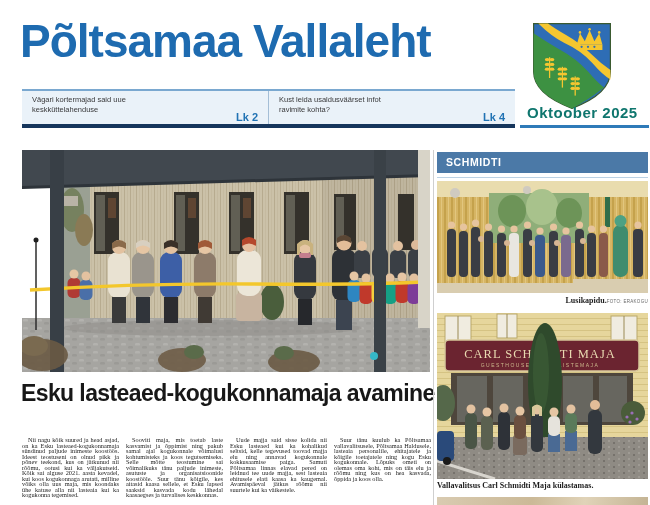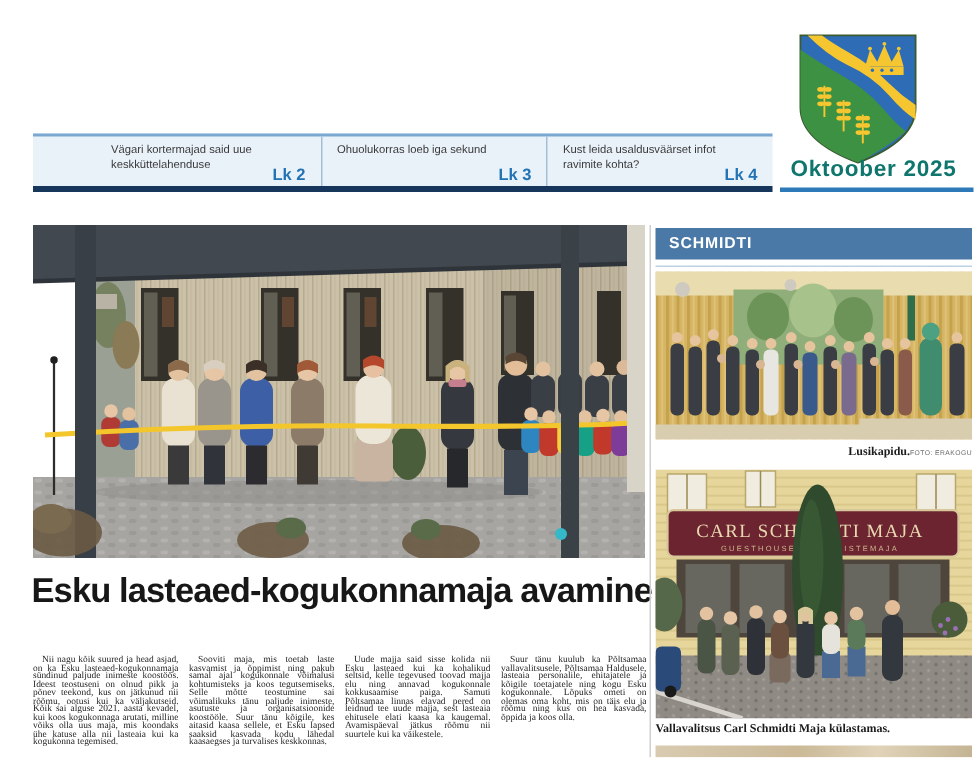--- a/index.html
+++ b/index.html
@@ -10,21 +10,21 @@
   .masthead-title{position:absolute;left:20px;top:14px;width:500px;
     font-size:46px;font-weight:bold;color:#1e6bb0;letter-spacing:-1px;white-space:nowrap;}
   .coa{position:absolute;left:523px;top:22px;width:98px;height:88px;}
   .issue-date{position:absolute;left:527px;top:104px;width:121px;
     font-size:15px;font-weight:bold;color:#0f766e;letter-spacing:.5px;}
   .date-rule{position:absolute;left:520px;top:125px;width:129px;height:3px;background:#2e7ab8;}
 
   
   .teaser-strip{position:absolute;left:22px;top:89px;width:493px;height:39px;
     background:#eaf2f9;border-top:2px solid #7aa8d0;border-bottom:4px solid #16365c;
-    box-sizing:border-box;display:flex;padding-left:42px;}
+    box-sizing:border-box;display:flex;}
   .teaser{flex:1;position:relative;padding:4px 8px 2px 10px;box-sizing:border-box;}
   .teaser + .teaser{border-left:1px solid #a4bed6;}
   .teaser-text{font-size:7.5px;line-height:1.3;color:#39393b;width:118px;}
   .teaser-page{position:absolute;right:10px;bottom:1px;font-size:11px;font-weight:bold;color:#2173b4;}
 
   
   .main-photo{position:absolute;left:22px;top:150px;width:408px;height:222px;overflow:hidden;}
   .headline{position:absolute;left:21px;top:381px;width:414px;
     font-size:23px;line-height:24px;font-weight:bold;color:#171717;letter-spacing:-.6px;}
   .body-cols{position:absolute;left:22px;top:437px;width:409px;height:68px;
@@ -47,20 +47,21 @@
   .sb-cap2{position:absolute;left:437px;top:481px;width:211px;
     font-family:Liberation Serif, serif;font-size:8px;font-weight:bold;color:#1c1c1c;}
   .sb-photo3{position:absolute;left:437px;top:497px;width:211px;height:8px;
     background:linear-gradient(100deg,#d9cbb1 0%,#cbb997 45%,#e0d3b8 70%,#c4b494 100%);}
 </style>
 </head>
 <body>
 
 <div id="page">
 
+  <div class="masthead-title">Põltsamaa Vallaleht</div>
 
   <svg class="coa" viewBox="0 0 100 110" aria-hidden="true">
     <path d="M2,2 H98 V62 Q98,90 50,108 Q2,90 2,62 Z" fill="#2e6db5" stroke="#3a5a30" stroke-width="1.5"></path>
     <path d="M2,14 Q20,26 34,34 Q56,46 70,62 Q82,76 90,82 Q70,98 50,108 Q2,90 2,62 Z" fill="#3d9142"></path>
     <path d="M8,2 Q24,18 40,26 Q62,36 76,52 Q88,66 98,72 L98,60 Q86,52 76,42 Q60,26 42,16 Q28,8 20,2 Z" fill="#f5c630"></path>
 
     <g>
       <path d="M56,28 L60,14 L66,24 L72,10 L78,24 L84,14 L88,28 Z" fill="#f5c630"></path>
       <rect x="56" y="28" width="32" height="7" fill="#f5c630"></rect>
       <circle cx="62" cy="31" r="1.4" fill="#2e6db5"></circle>
@@ -102,24 +103,20 @@
     </g>
   </svg>
 
   <div class="issue-date">Oktoober 2025</div>
   <div class="date-rule"></div>
 
   <div class="teaser-strip">
     <div class="teaser">
       <div class="teaser-text">Vägari kortermajad said uue keskküttelahenduse</div>
       <div class="teaser-page">Lk 2</div>
-    </div>
-    <div class="teaser">
-      <div class="teaser-text">Ohuolukorras loeb iga sekund</div>
-      <div class="teaser-page">Lk 3</div>
     </div>
     <div class="teaser">
       <div class="teaser-text">Kust leida usaldusväärset infot ravimite kohta?</div>
       <div class="teaser-page">Lk 4</div>
     </div>
   </div>
 
   <svg class="main-photo" viewBox="0 0 408 222" aria-hidden="true">
     <defs>
       <pattern id="planks" width="6" height="12" patternUnits="userSpaceOnUse">

